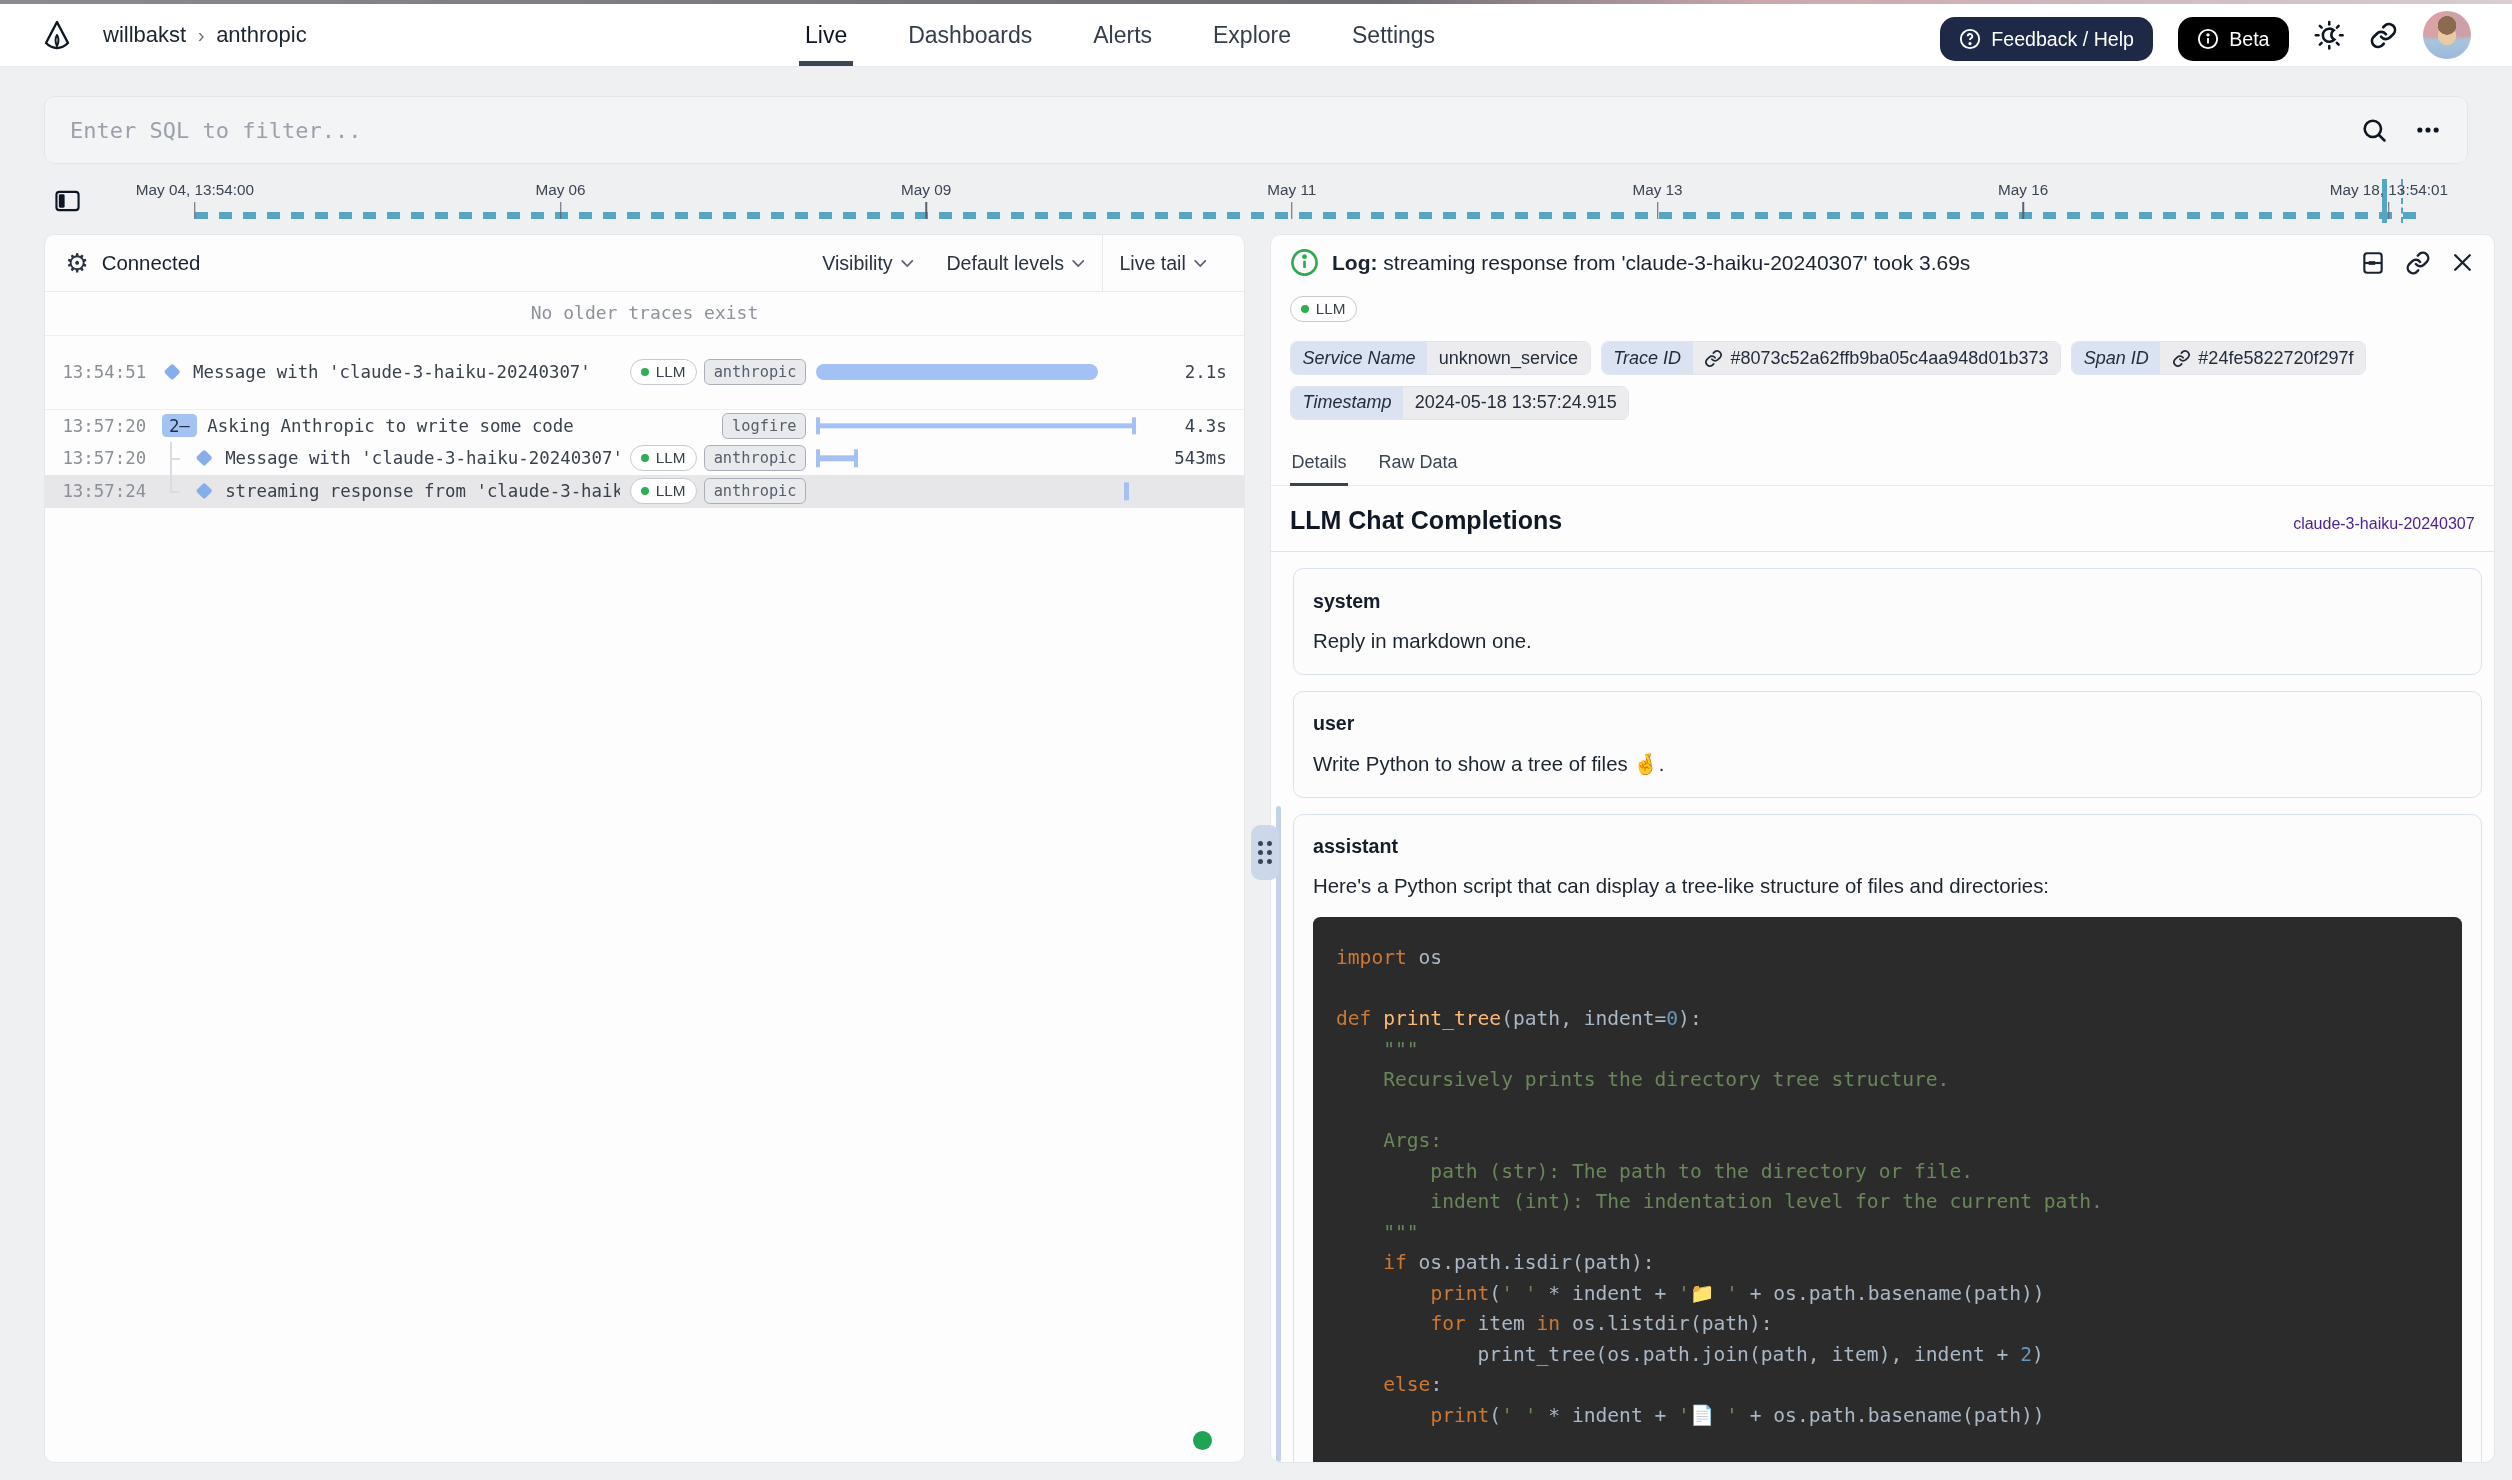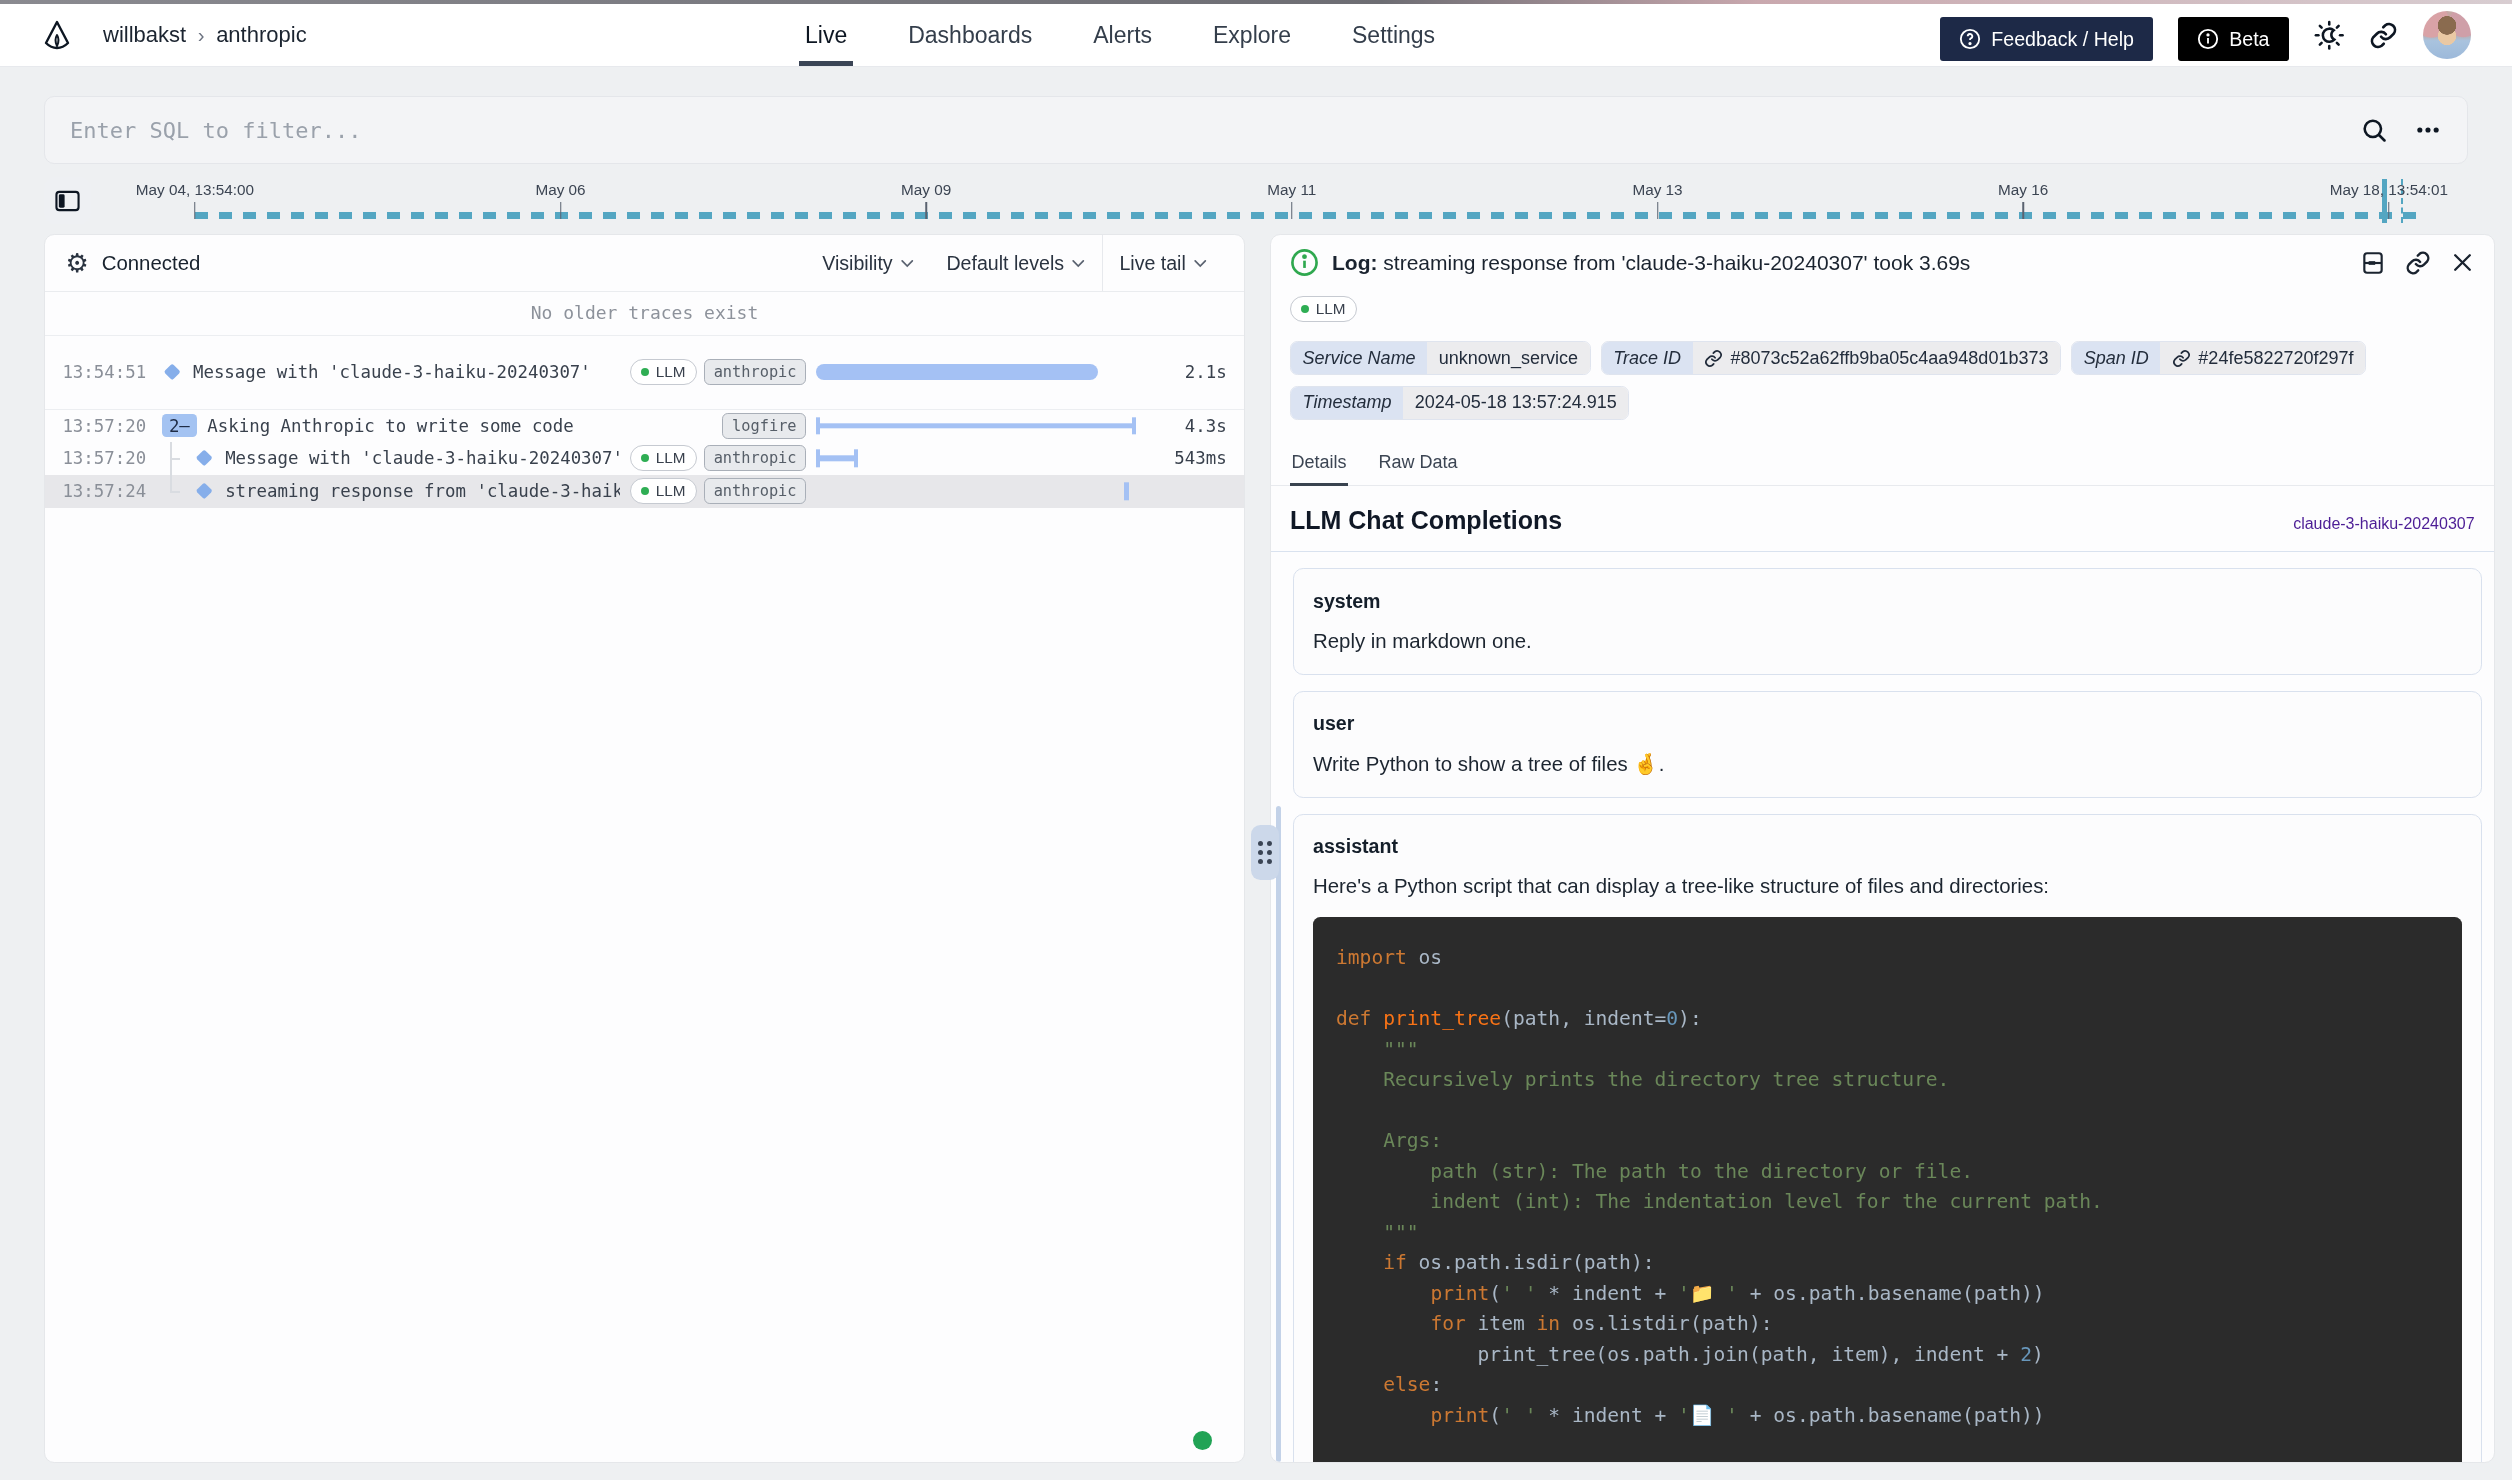--- a/index.html
+++ b/index.html
@@ -12,21 +12,21 @@
   
   .header { height:63px; background:#ffffff; border-bottom:1.5px solid #e7e9ed; display:flex; align-items:center; padding:0 41px; position:relative; }
   .brand { display:flex; align-items:center; gap:30px; }
   .breadcrumb { display:flex; align-items:center; gap:11.6px; font-size:22px; color:#1b2430; }
   .breadcrumb .sep { color:#6b7280; font-size:20.4px; }
   .main-nav { position:absolute; left:805px; top:0; bottom:0; display:flex; align-items:stretch; gap:61px; }
   .nav-item { display:flex; align-items:center; font-size:23px; color:#343e4b; cursor:pointer; position:relative; }
   .nav-item.active { color:#0d1622; }
   .nav-item.active::after { content:''; position:absolute; left:-5.8px; right:-5.8px; bottom:0; height:5.1px; background:#3b4556; }
   .header-right { margin-left:auto; display:flex; align-items:center; gap:25px; }
-  .btn-pill { display:flex; align-items:center; gap:10.2px; height:44px; padding:0 19px; border-radius:3px; color:#fff; font-size:19.6px; cursor:pointer;margin-top:8px; }
+  .btn-pill { display:flex; align-items:center; gap:10.2px; height:44px; padding:0 19px; border-radius:15px; color:#fff; font-size:19.6px; cursor:pointer;margin-top:8px; }
   .btn-feedback { background:#1d2947; }
   .btn-beta { background:#000000; }
   .icon-btn { display:flex; align-items:center; justify-content:center; cursor:pointer; }
   .avatar { width:48px; height:48px; border-radius:50%; background:
       radial-gradient(circle at 50% 30%, #8a6b4f 0 22%, transparent 23%),
       radial-gradient(circle at 50% 52%, #eac9a4 0 26%, transparent 27%),
       radial-gradient(circle at 18% 20%, #d9a2a6 0 30%, transparent 32%),
       radial-gradient(circle at 84% 24%, #cf9fa8 0 26%, transparent 28%),
       linear-gradient(180deg,#c7a9a5 0%, #bfa59e 45%, #a9c3de 62%, #9cb9da 100%);
     cursor:pointer; }
@@ -107,21 +107,21 @@
   .section-title { font-size:25px; font-weight:bold; color:#101826; }
   .section-model { font-size:16px; color:#4c1d95; }
   .messages { position:relative; flex:1; border-top:1.5px solid #d9e2ef; padding:16px 11.6px 0 22px; overflow:hidden; }
   .msg-scrollbar { position:absolute; left:5.1px; top:254px; bottom:0; width:5.1px; background:#c3d2e8; border-radius:2.9px; }
   .msg-card { border:1.5px solid #d9e1ee; border-radius:10.2px; background:#fcfcfd; padding:20.4px 19px; margin-bottom:16px; }
   .msg-role { font-size:19.6px; font-weight:bold; color:#141e2a; }
   .msg-text { font-size:20.4px; color:#1c2530; margin-top:17.4px; }
   .code-block { margin-top:19px; background:#2b2b2b; border-radius:7.3px; padding:26px 23px; font-family:"DejaVu Sans Mono", monospace; font-size:19.6px; line-height:30.5px; color:#a9b7c6; overflow:hidden; }
   .code-line { white-space:pre; }
   .tok-k { color:#cc7832; }
-  .tok-f { color:#f97316; }
+  .tok-f { color:#fdba74; }
   .tok-n { color:#6897bb; }
   .tok-s { color:#6a8759; }
   .tok-d { color:#a9b7c6; }
 
   svg { display:block; }
 </style>
 </head>
 <body>
 
 <div class="top-strip"></div>

